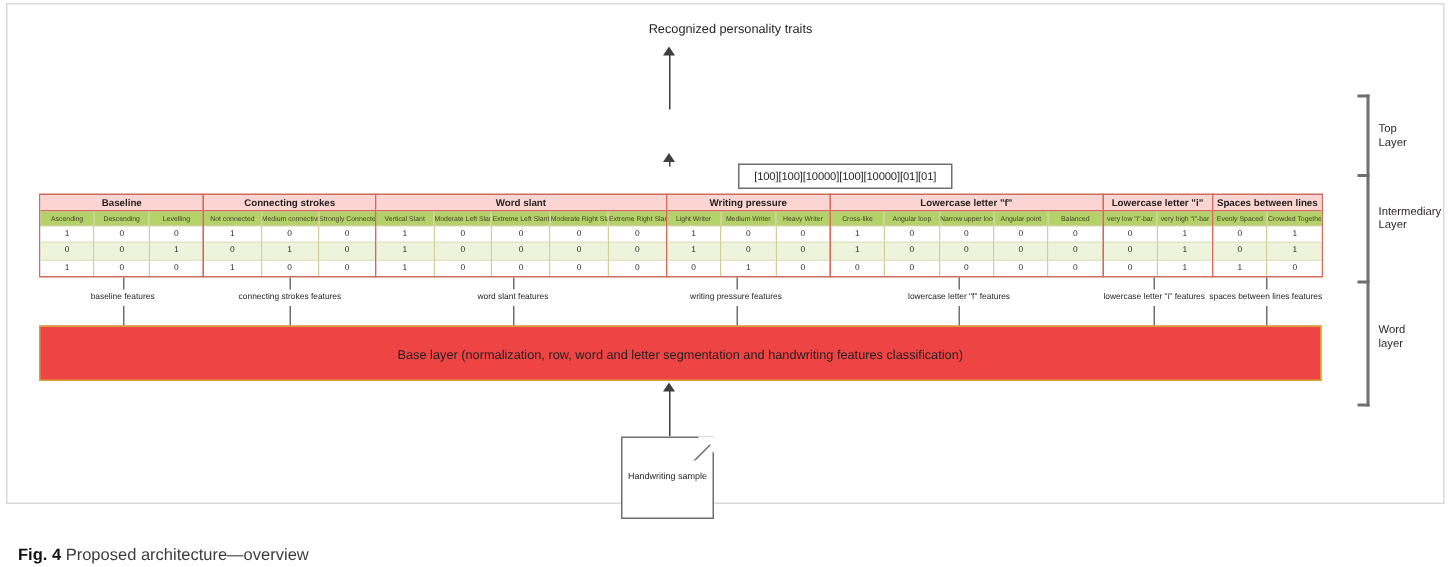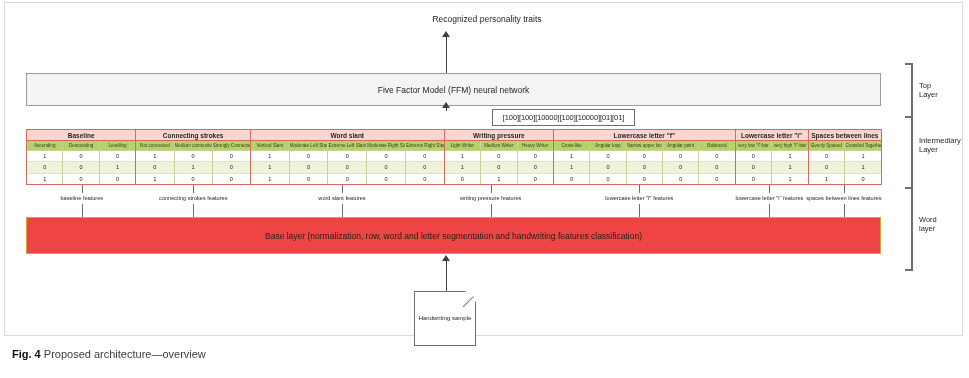--- a/index.html
+++ b/index.html
@@ -125,39 +125,38 @@
   }
   .bracket-tick{
     position:absolute;left:900px;width:8px;height:1.5px;background:#6f6f6f;
   }
   .layer-label{
     position:absolute;left:914px;font-size:7.5px;line-height:1.25;color:#231f20;
   }
 
   
   .caption{
-    position:absolute;left:12px;top:348px;font-size:11px;color:#3c3c3c;
+    position:absolute;left:12px;top:364px;font-size:11px;color:#3c3c3c;
   }
   .caption b{color:#111;font-weight:bold;}
 </style>
 </head>
 <body>
 
 <div class="page">
 
   <div class="figure-frame">
 
     <div class="traits-label">Recognized personality traits</div>
 
     <div class="varrow" style="left:437px;top:28px;height:42px;">
       <div class="head"></div>
         <div class="shaft"></div>
     </div>
 
-    <div class="ffm-box">Five Factor Model (FFM) neural network</div>
 
     <div class="varrow" style="left:437px;top:99px;height:9px;">
       <div class="head"></div>
         <div class="shaft"></div>
     </div>
 
     <div class="vector-box">[100][100][10000][100][10000][01][01]</div>
 
     <div class="table-wrap" id="feature-table">
         <div class="group" style="flex: 3 1 0px;">

